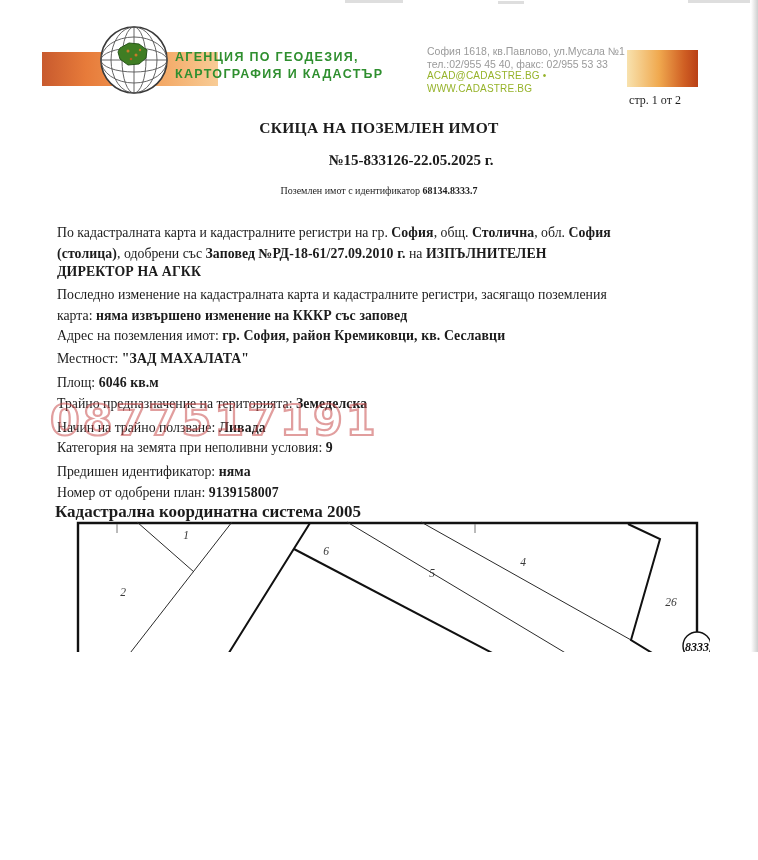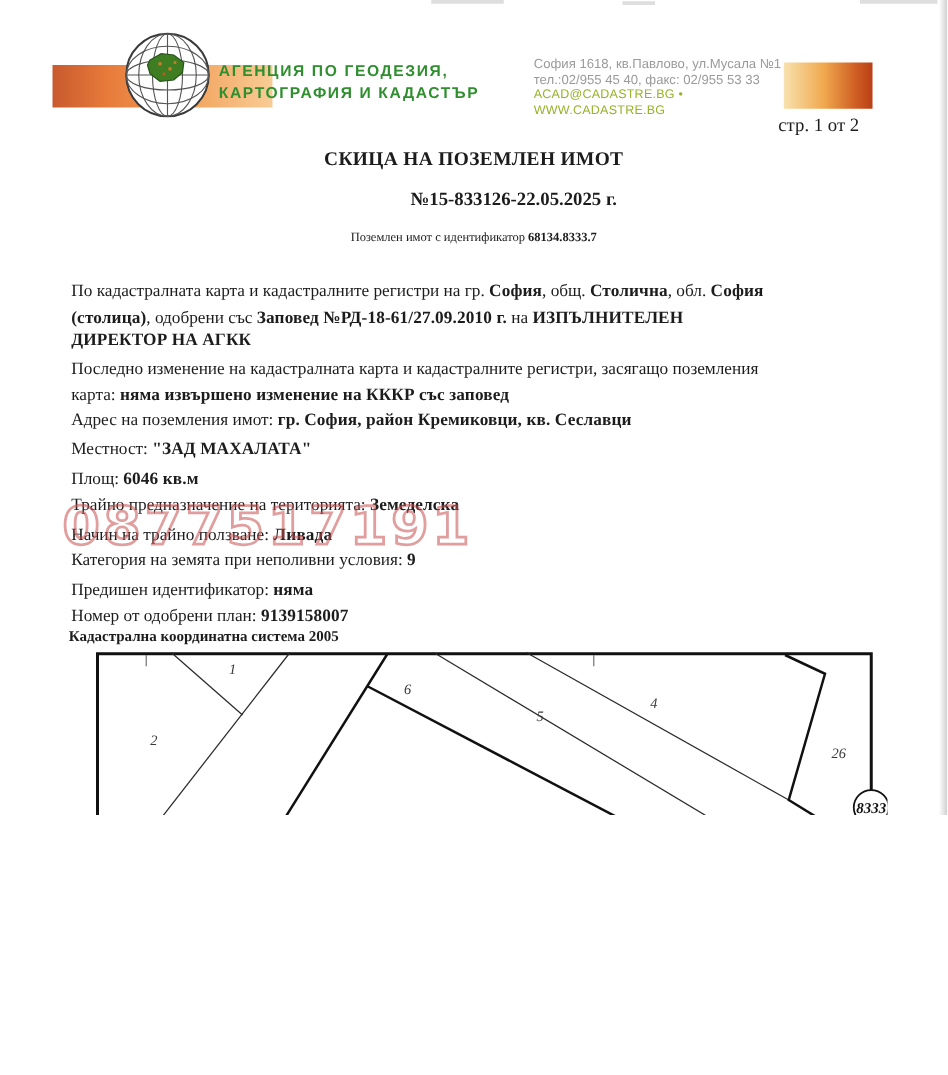--- a/index.html
+++ b/index.html
@@ -12,39 +12,39 @@
   .hbar{position:absolute;height:34px;}
   #bar-left{left:42px;top:52px;width:176px;
     background:linear-gradient(90deg,#c85a2e 0%,#e77b3a 25%,#f2a05a 60%,#f8cc96 100%);}
   #bar-right{left:627px;top:50px;width:71px;height:37px;
     background:linear-gradient(90deg,#f8e2ae 0%,#f0a94f 45%,#d06024 80%,#b93f16 100%);}
   #agency-text{left:175px;top:49px;color:#2f8f2f;font-family:"Liberation Sans",sans-serif;
     font-weight:bold;font-size:12.5px;letter-spacing:1.3px;line-height:17px;}
   #addr{left:427px;top:45px;width:200px;font-family:"Liberation Sans",sans-serif;
     font-size:10.5px;color:#9a9a9a;line-height:12.5px;text-align:left;}
   #addr .green{color:#96b32a;font-size:10px;letter-spacing:.2px;}
-  #page-label{left:600px;top:93px;width:110px;font-size:15px;text-align:center;}
+  #page-label{left:600px;top:93px;width:110px;font-size:12px;text-align:center;}
 
   
   .ctr{left:0;width:758px;text-align:center;}
   #title-main{top:119px;font-weight:bold;font-size:15.5px;letter-spacing:.3px;text-align:center;}
   #title-num{top:152px;font-weight:bold;font-size:15px;margin-left:32px;}
   #title-sub{top:185px;font-size:10px;}
 
   
   .bline{position:absolute;left:57px;font-size:13.8px;white-space:nowrap;}
   .bline b{letter-spacing:.1px;}
 
   
   #watermark{left:50px;top:396px;font-family:"DejaVu Sans",sans-serif;
     font-size:42px;font-weight:bold;letter-spacing:3px;color:transparent;
     -webkit-text-stroke:2.2px rgba(201,79,79,.55);transform:scaleX(1.02);
     transform-origin:left;pointer-events:none;z-index:5;}
 
-  #map-title{left:55px;top:502px;font-weight:bold;font-size:12px;}
+  #map-title{left:55px;top:502px;font-weight:bold;font-size:17px;}
 
   
   #edge-right{right:0;top:0;width:7px;height:860px;
     background:linear-gradient(90deg,rgba(200,200,200,0) 0%,rgba(190,190,190,.75) 100%);}
   .smudge{position:absolute;background:#b5b5b5;opacity:.45;}
 
   svg text{font-family:"Liberation Serif",serif;}
 </style>
 </head>
 <body>

